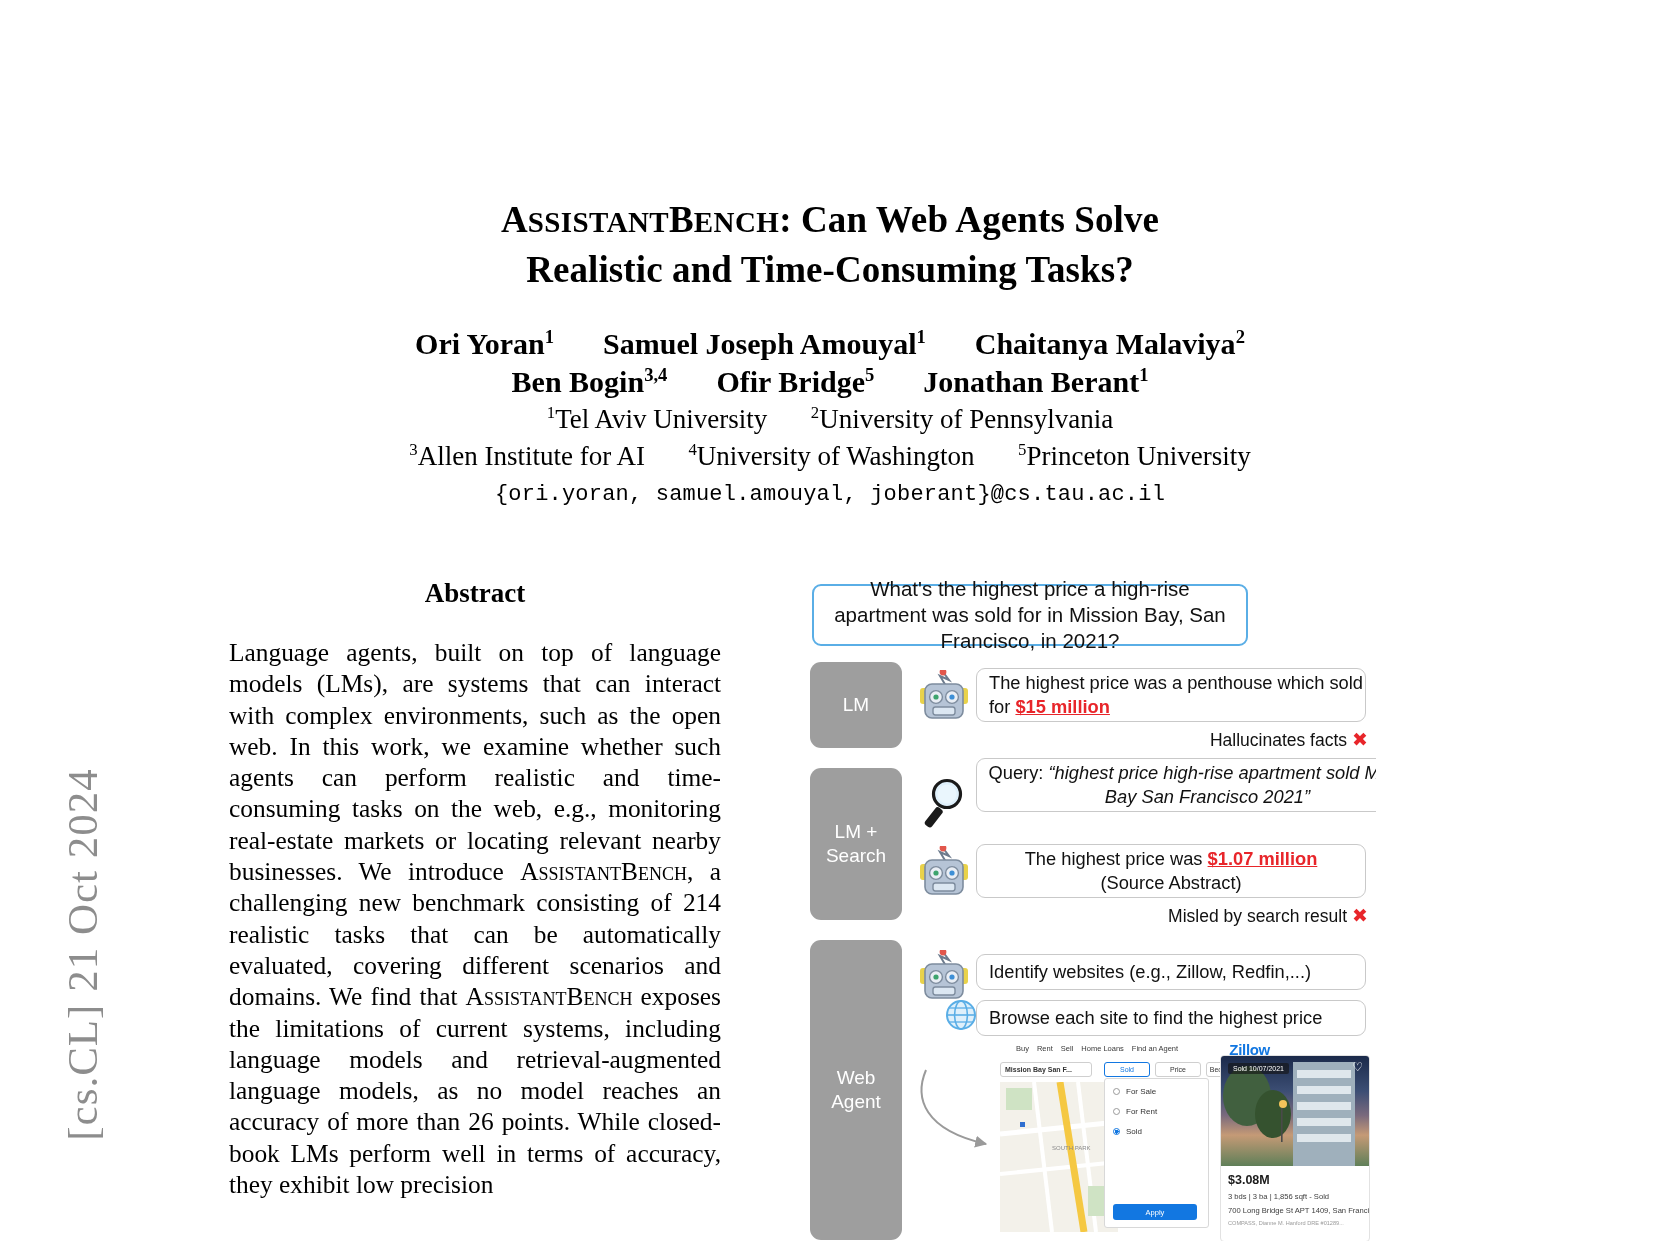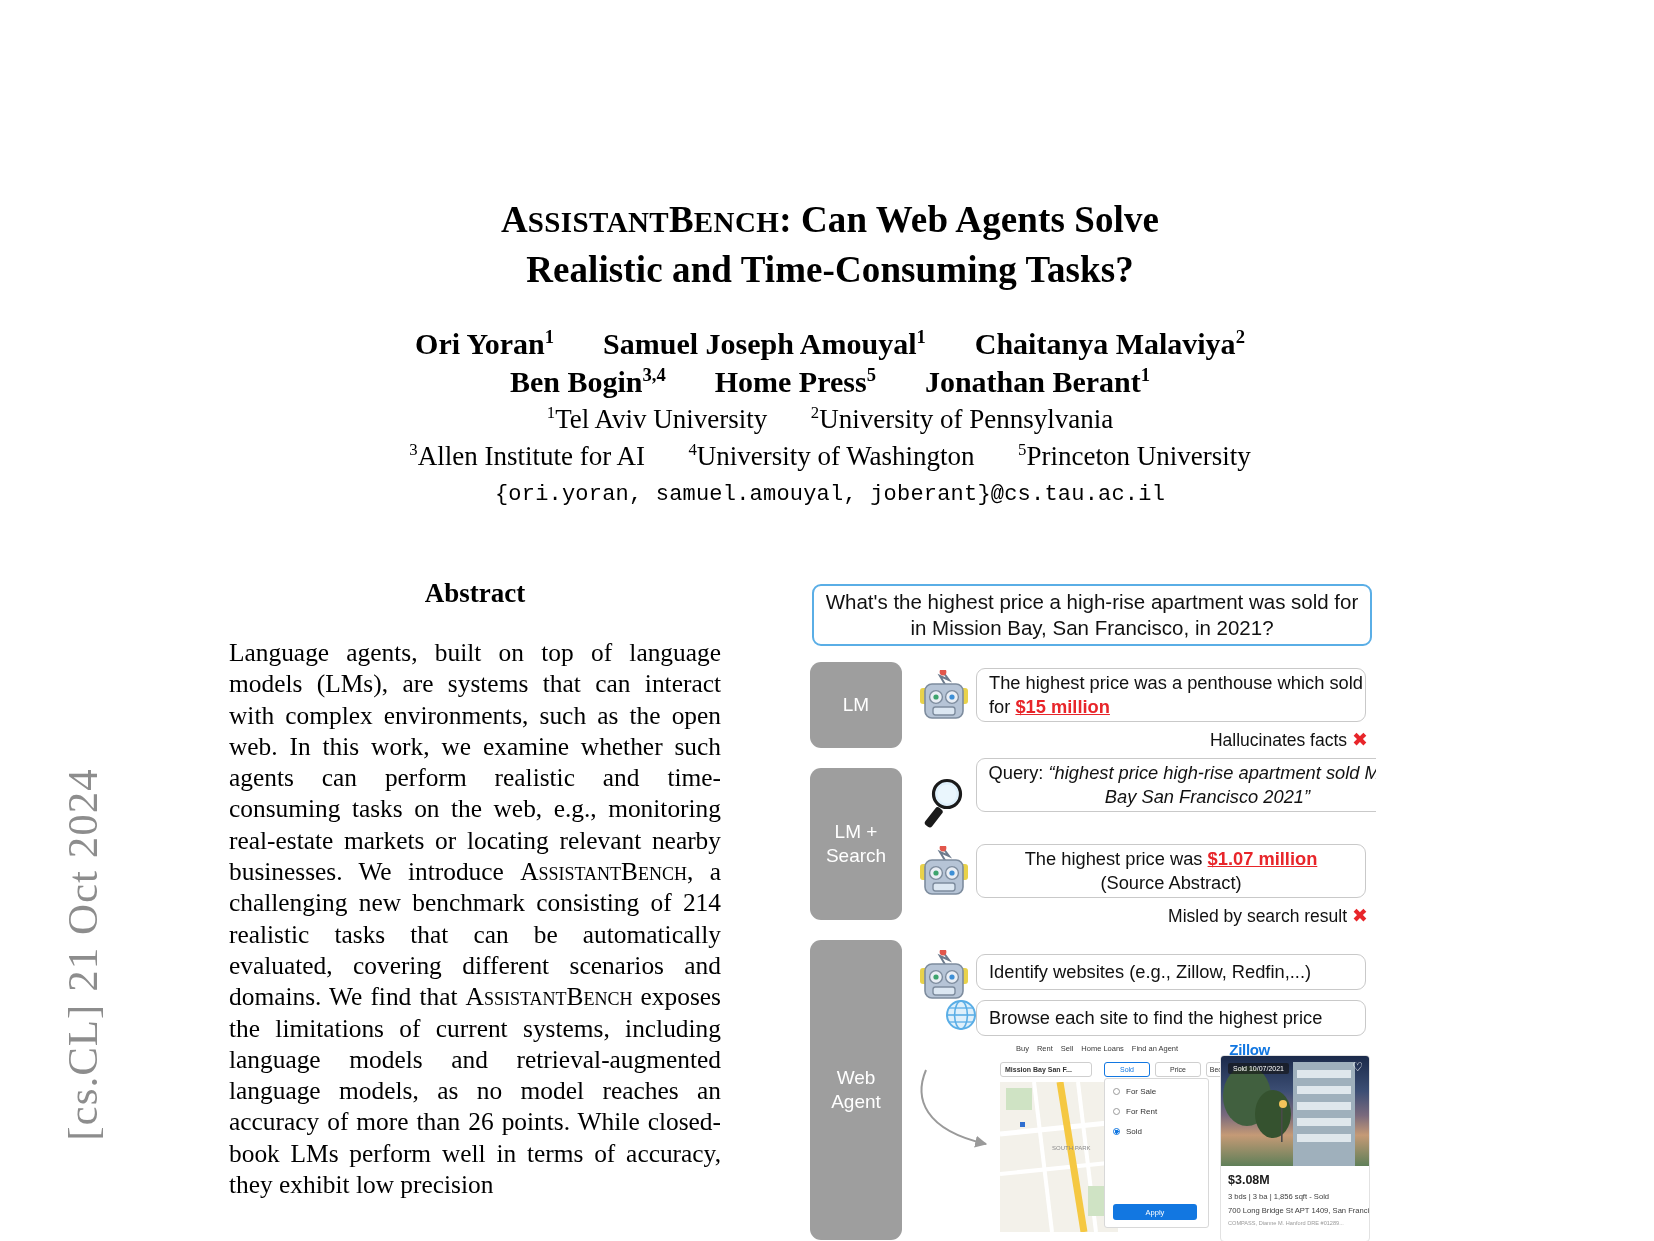--- a/index.html
+++ b/index.html
@@ -111,21 +111,21 @@
     left: 806px;
     top: 578px;
     width: 570px;
     height: 663px;
     overflow: hidden;
     font-family: "Liberation Sans", "DejaVu Sans", sans-serif;
   }
   .query-box {
     position: absolute;
     left: 6px; top: 6px;
-    width: 560px;
+    width: 436px;
     height: 62px;
     border: 2px solid #5aaee6;
     border-radius: 9px;
     background: #fff;
     display: flex;
     align-items: center;
     justify-content: center;
     text-align: center;
     font-size: 20.5px;
     line-height: 26px;
@@ -279,21 +279,21 @@
   <div class="author-row">
     <span><span>Ori Yoran</span><sup>1</sup></span>
     <span class="gap"></span>
     <span><span>Samuel Joseph Amouyal</span><sup>1</sup></span>
     <span class="gap"></span>
     <span><span>Chaitanya Malaviya</span><sup>2</sup></span>
   </div>
   <div class="author-row">
     <span><span>Ben Bogin</span><sup>3,4</sup></span>
     <span class="gap"></span>
-    <span><span>Home Press</span><sup>5</sup></span>
+    <span><span>Ofir Bridge</span><sup>5</sup></span>
     <span class="gap"></span>
     <span><span>Jonathan Berant</span><sup>1</sup></span>
   </div>
   <div class="affil-row">
     <span><sup>1</sup><span>Tel Aviv University</span></span>
     <span class="gap"></span>
     <span><sup>2</sup><span>University of Pennsylvania</span></span>
   </div>
   <div class="affil-row">
     <span><sup>3</sup><span>Allen Institute for AI</span></span>

